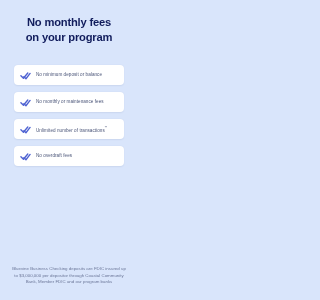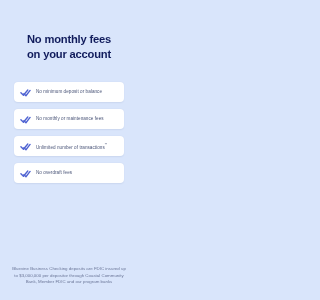--- a/index.html
+++ b/index.html
@@ -17,21 +17,21 @@
   .screen {
     width: 138px;
     height: 300px;
     background: #d9e5fb;
     display: flex;
     flex-direction: column;
     box-sizing: border-box;
   }
   .headline {
     margin: 0;
-    padding: 32px 11px 0 11px;
+    padding: 15px 11px 0 11px;
     text-align: center;
     color: #111c5c;
     font-size: 11.2px;
     line-height: 15px;
     font-weight: bold;
     letter-spacing: -0.2px;
   }
   .headline .line {
     display: block;
     white-space: nowrap;
@@ -90,21 +90,21 @@
     box-sizing: border-box;
   }
 </style>
 </head>
 <body>
 
 <div class="screen">
 
   <h1 class="headline">
     <span class="line">No monthly fees</span>
-    <span class="line">on your account</span>
+    <span class="line">on your program</span>
   </h1>
 
   <div class="cards">
 
     <div class="card">
       <span class="check-icon">
         <svg viewBox="0 0 24 24" fill="none" xmlns="http://www.w3.org/2000/svg">
           <path d="M2 12.5L7.5 18L17 6.5" stroke="#4f63d2" stroke-width="3" stroke-linecap="round" stroke-linejoin="round"></path>
           <path d="M8.5 14.5L13 19L22 7.5" stroke="#4f63d2" stroke-width="3" stroke-linecap="round" stroke-linejoin="round"></path>
         </svg>

